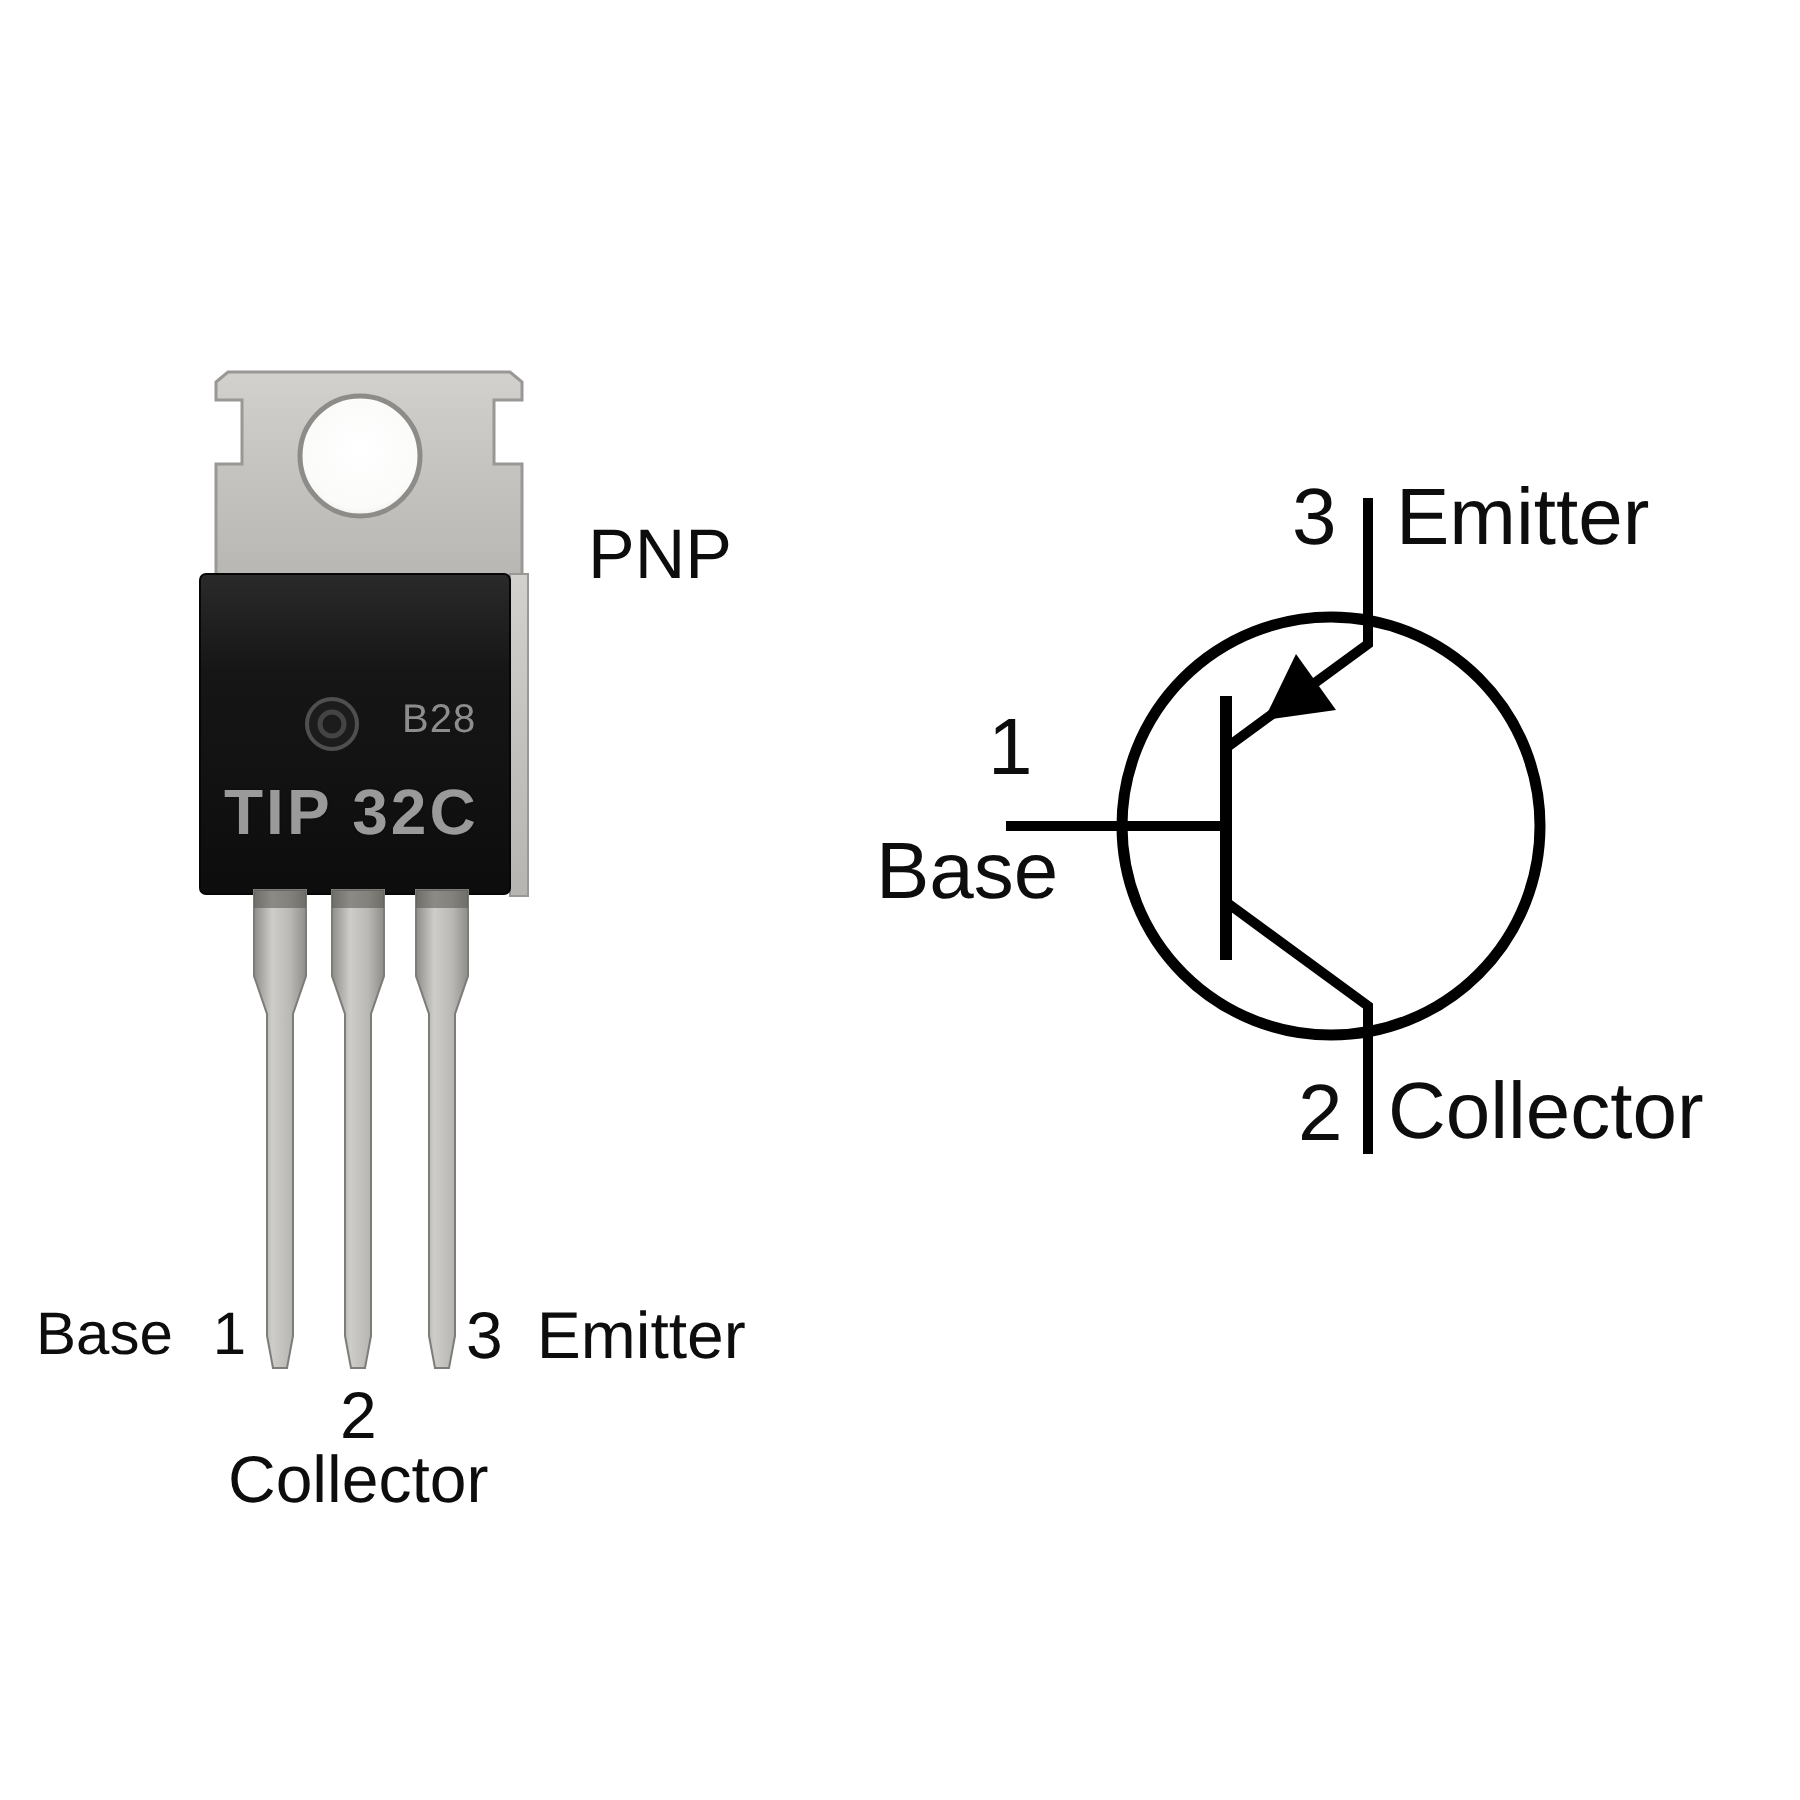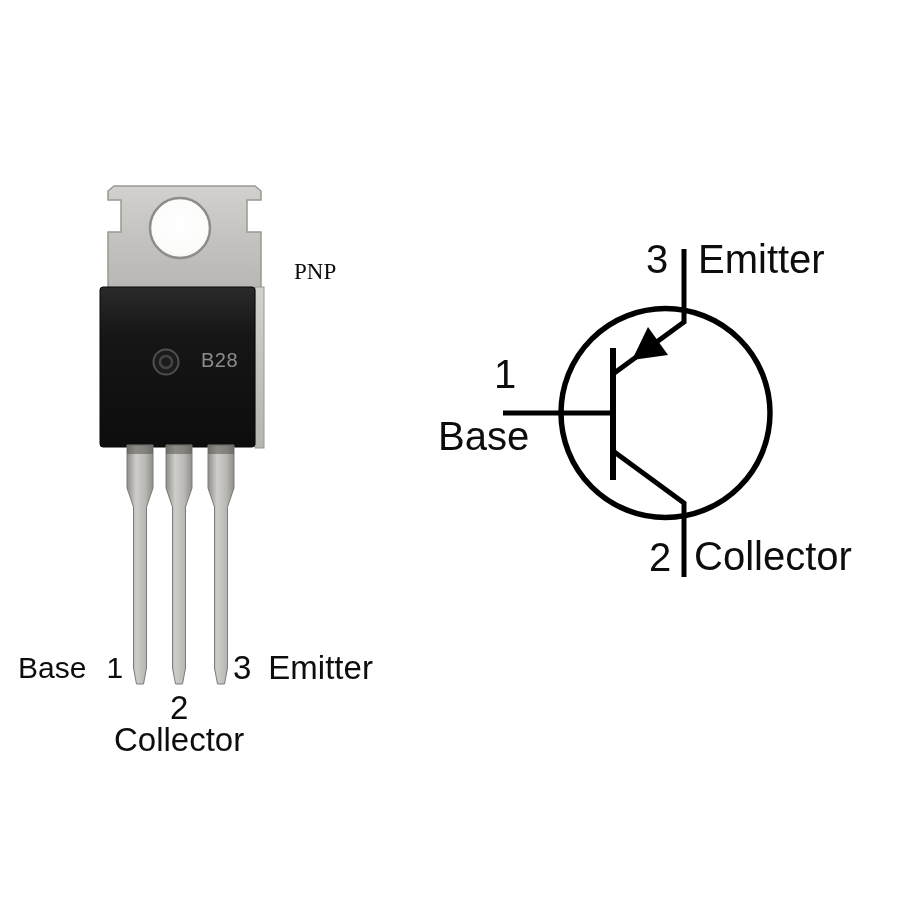--- a/index.html
+++ b/index.html
@@ -5,21 +5,21 @@
   html,body{margin:0;padding:0;background:#ffffff;}
   .canvas{position:relative;width:900px;height:900px;background:#ffffff;overflow:hidden;
           font-family:"Liberation Sans", sans-serif;}
   .art{position:absolute;left:0;top:0;width:900px;height:900px;display:block;}
 
   .lbl{position:absolute;line-height:1;white-space:nowrap;color:var(--ink,#0d0d0d);
        font-family:"Liberation Sans", sans-serif;}
   .row{display:flex;align-items:flex-start;}
 
   
-  .pnp       {left:294px;top:260px;font-size:23px;font-family:Liberation Serif, serif;}
+  .pnp       {left:294px;top:260px;font-size:35px;}
   .base1-row {left:18px; top:653px;font-size:30px;gap:20px;}
   .emit3-row {left:233px;top:651px;font-size:33px;gap:17px;}
   .coll2-num {left:170px;top:691px;font-size:33px;}
   .coll2-name{left:114px;top:723px;font-size:33px;}
 
   
   .part-marking{left:112px;top:390px;font-size:32px;letter-spacing:1.5px;
                 color:var(--part-marking,#9a9a9a);font-weight:bold;text-shadow:0 0 1px rgba(0,0,0,.45);}
   .lot-marking {left:201px;top:350px;font-size:20px;letter-spacing:.5px;
                 color:var(--lot-marking,#8d8d8d);}
@@ -95,20 +95,21 @@
       <line class="sch-stroke" x1="503" y1="413" x2="616" y2="413" stroke-width="5"></line>
       <line class="sch-stroke" x1="613" y1="348" x2="613" y2="480" stroke-width="6"></line>
       <path class="sch-stroke" d="M613,374 L684,322 L684,249" stroke-width="5"></path>
       <path class="sch-stroke" d="M613,451 L684,503 L684,577" stroke-width="5"></path>
       <polygon class="sch-fill" points="632,360 668,355 648,327"></polygon>
     </g>
   </svg>
 
   <div class="lbl pnp">PNP</div>
 
+  <div class="lbl part-marking">TIP 32C</div>
   <div class="lbl lot-marking">B28</div>
 
   <div class="lbl row base1-row">
     <span>Base</span>
     <span>1</span>
   </div>
 
   <div class="lbl row emit3-row">
     <span>3</span>
     <span>Emitter</span>

